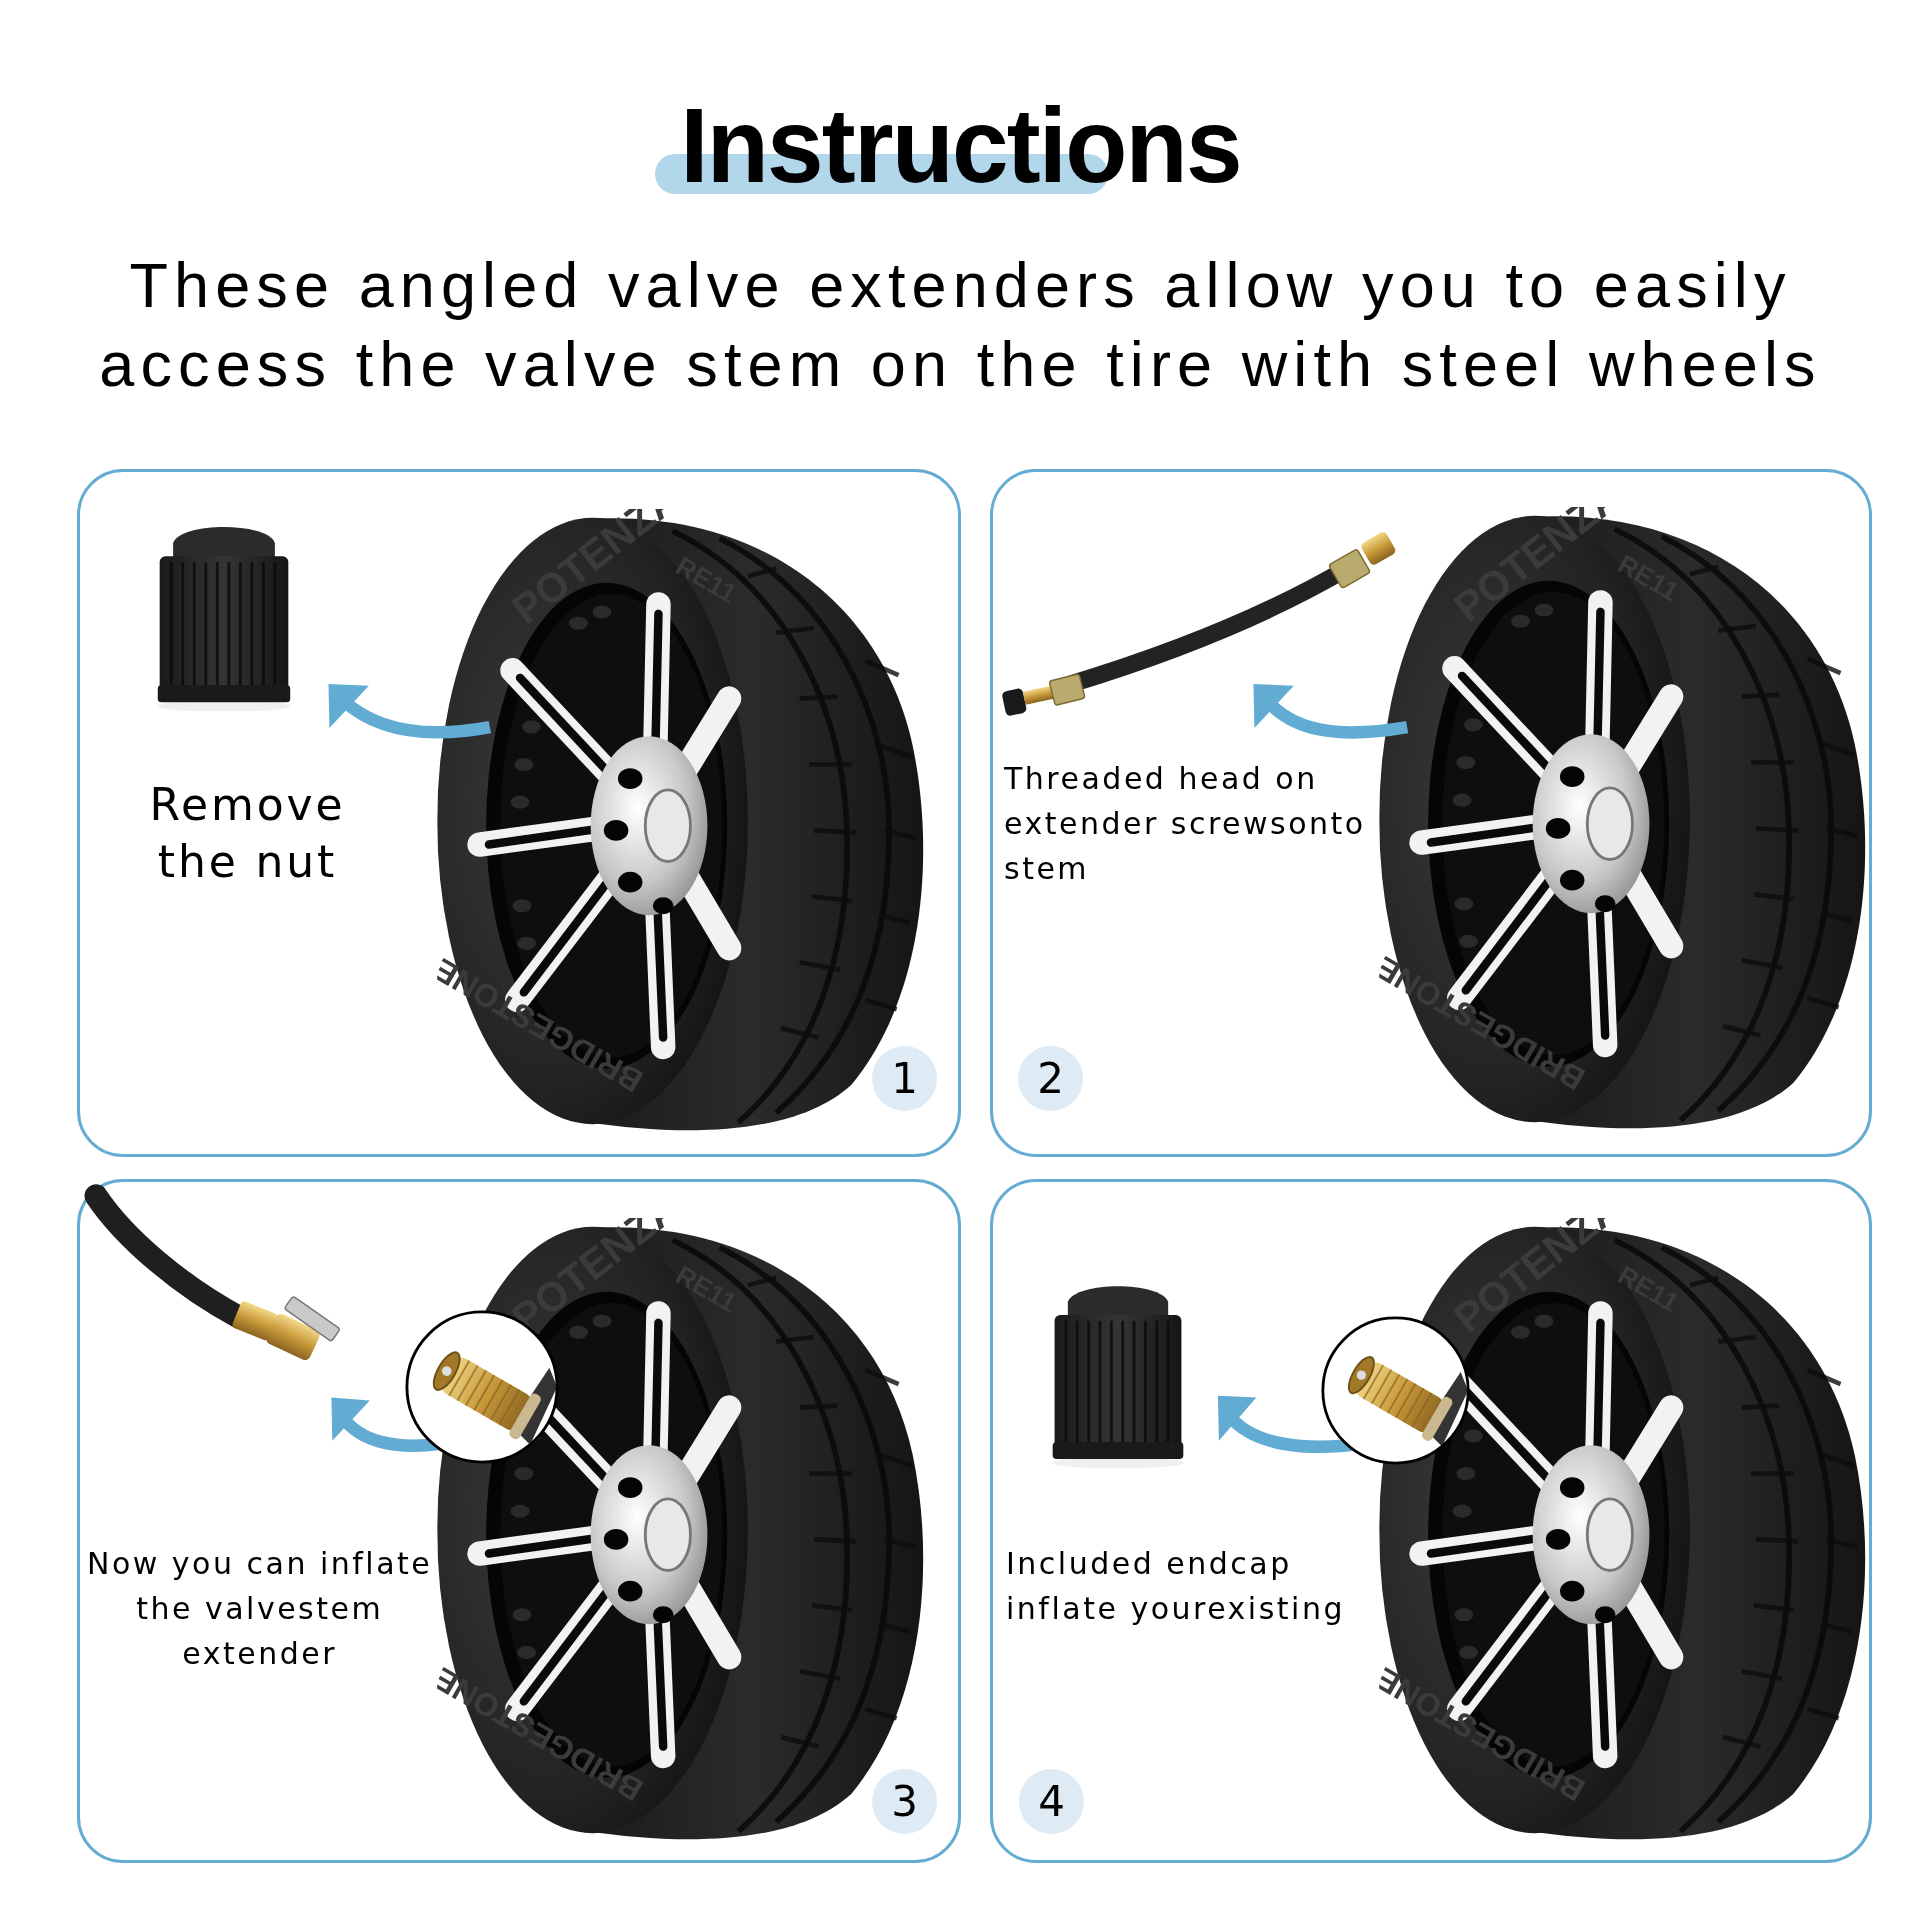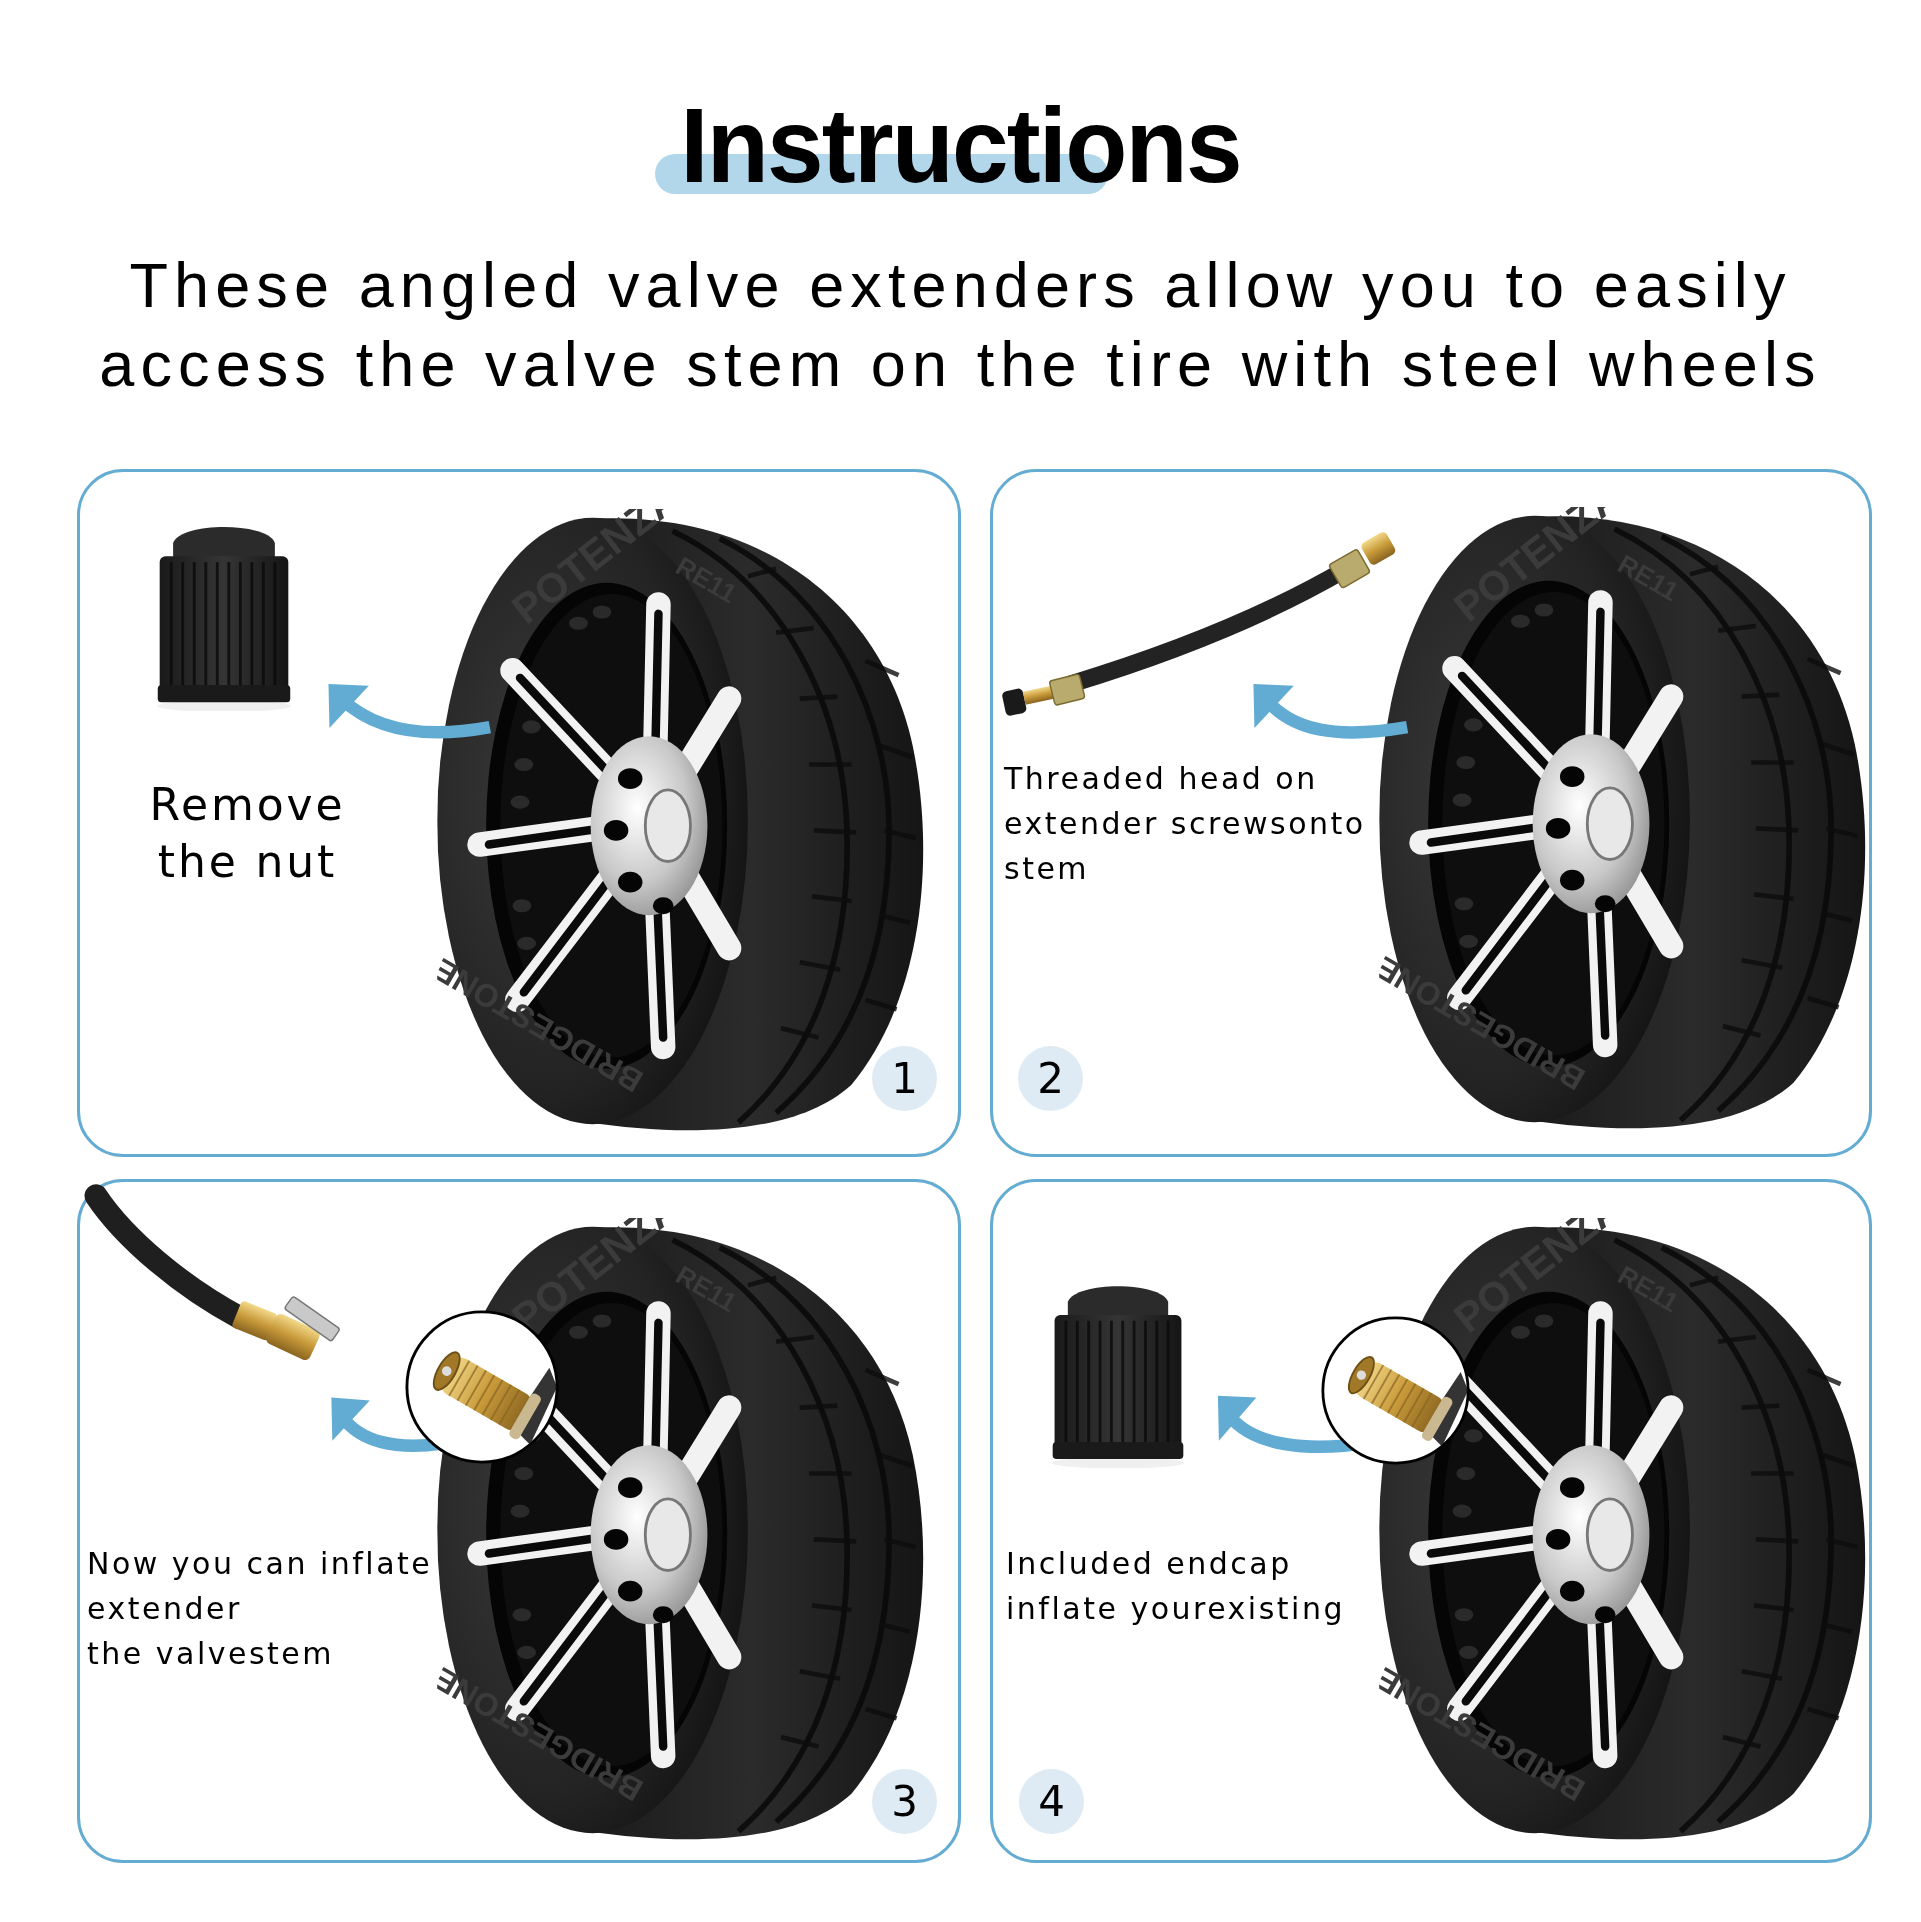--- a/index.html
+++ b/index.html
@@ -215,24 +215,24 @@
 <svg style="left:0; top:0" width="1921" height="1922" viewBox="0 0 2000 2001">
   <path d="M100 1245 C130 1290 190 1340 250 1372" stroke="#1f1f1f" stroke-width="24" fill="none" stroke-linecap="round"></path>
   <rect x="245" y="1360" width="40" height="30" rx="4" fill="url(#brassGrad)" transform="rotate(22 265 1375)"></rect>
   <rect x="280" y="1375" width="50" height="34" rx="6" fill="url(#brassGrad)" transform="rotate(25 305 1392)"></rect>
   <rect x="295" y="1365" width="60" height="16" rx="3" fill="#c9c9c9" stroke="#777" stroke-width="1.5" transform="rotate(35 325 1373)"></rect>
 </svg>
 <svg style="left:0; top:0" width="1921" height="1922" viewBox="0 0 2000 2001">
   <path d="M460 1503 C410 1510 375 1500 357 1476" stroke="#62acd4" stroke-width="13" fill="none"></path>
   <polygon points="345,1455 385,1458 346,1500" fill="#62acd4"></polygon>
 </svg>
-<div class="ptext" style="left:87px; top:1513px;">
+<div class="ptext" style="left:87px; top:1513px;text-align:center;">
   <div>Now you can inflate</div>
+  <div>the valvestem</div>
   <div>extender</div>
-  <div>the valvestem</div>
 </div>
 <svg style="left:437px; top:1218px" width="490" height="624" viewBox="0 0 510 650">
     <use href="#tireSym" width="510" height="650"></use>
   </svg>
 <svg style="left:405px; top:1310px" width="154" height="154" viewBox="0 0 160 160">
     <use href="#stemSym" width="160" height="160"></use>
   </svg>
 <div class="badge" style="left:872px; top:1769px;">3</div>
 
 <div class="panel" style="left:990px; top:1179px; width:882px; height:684px;"></div>

